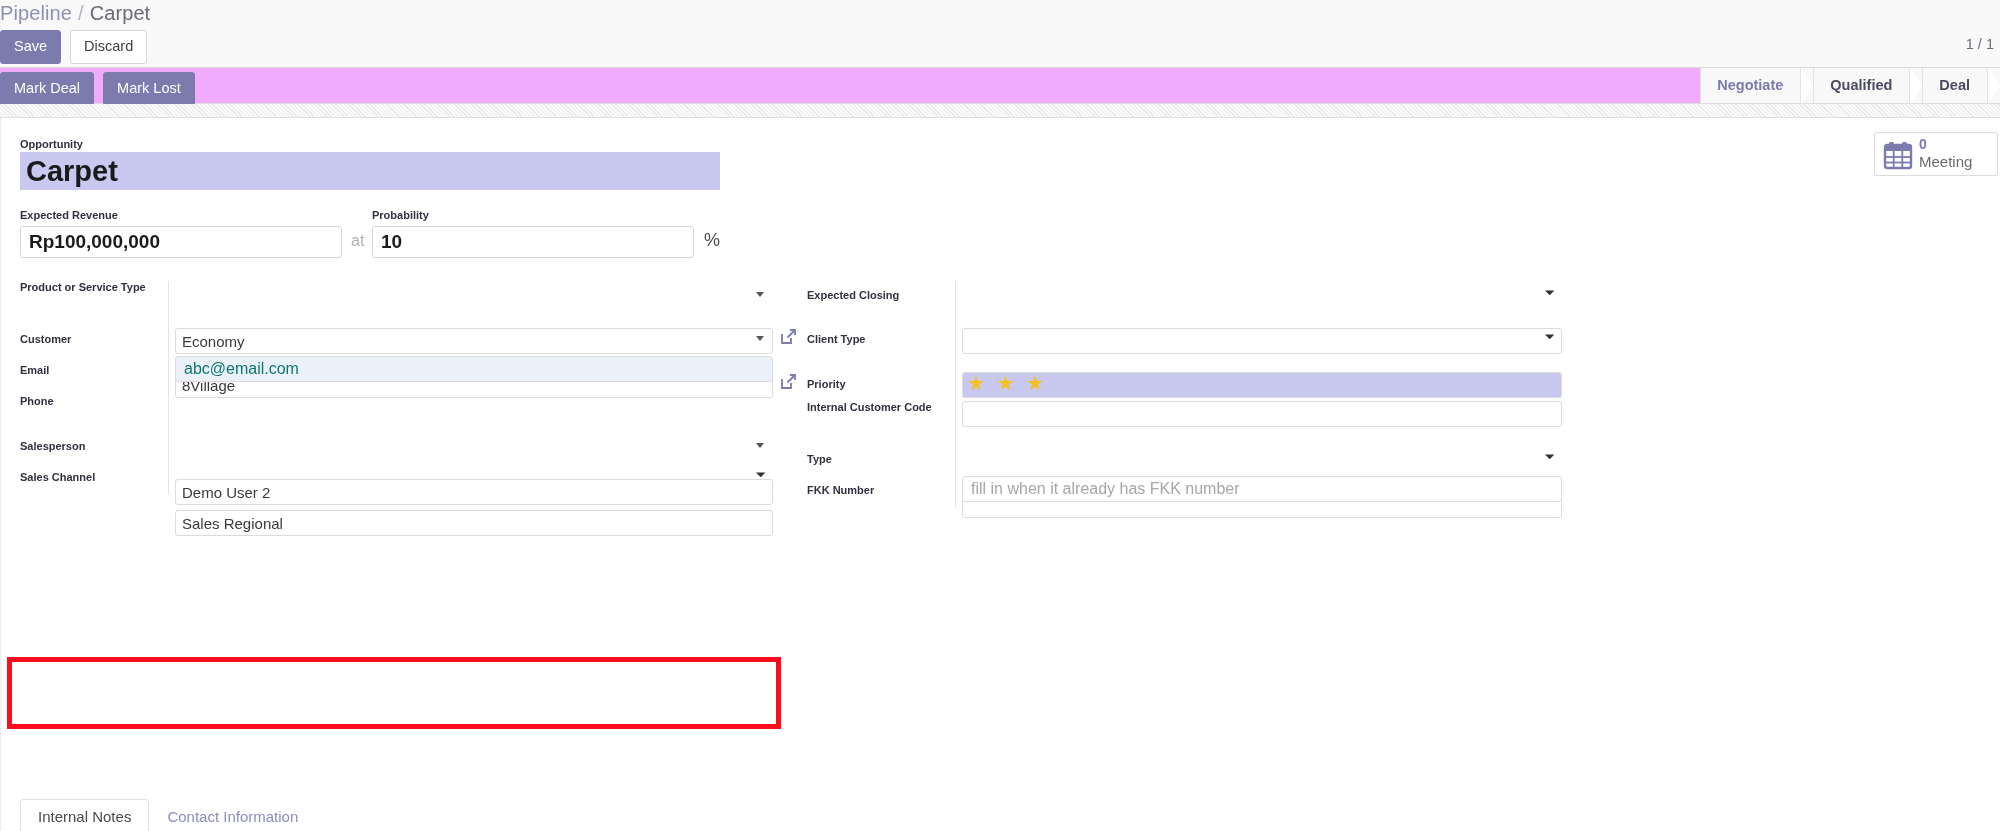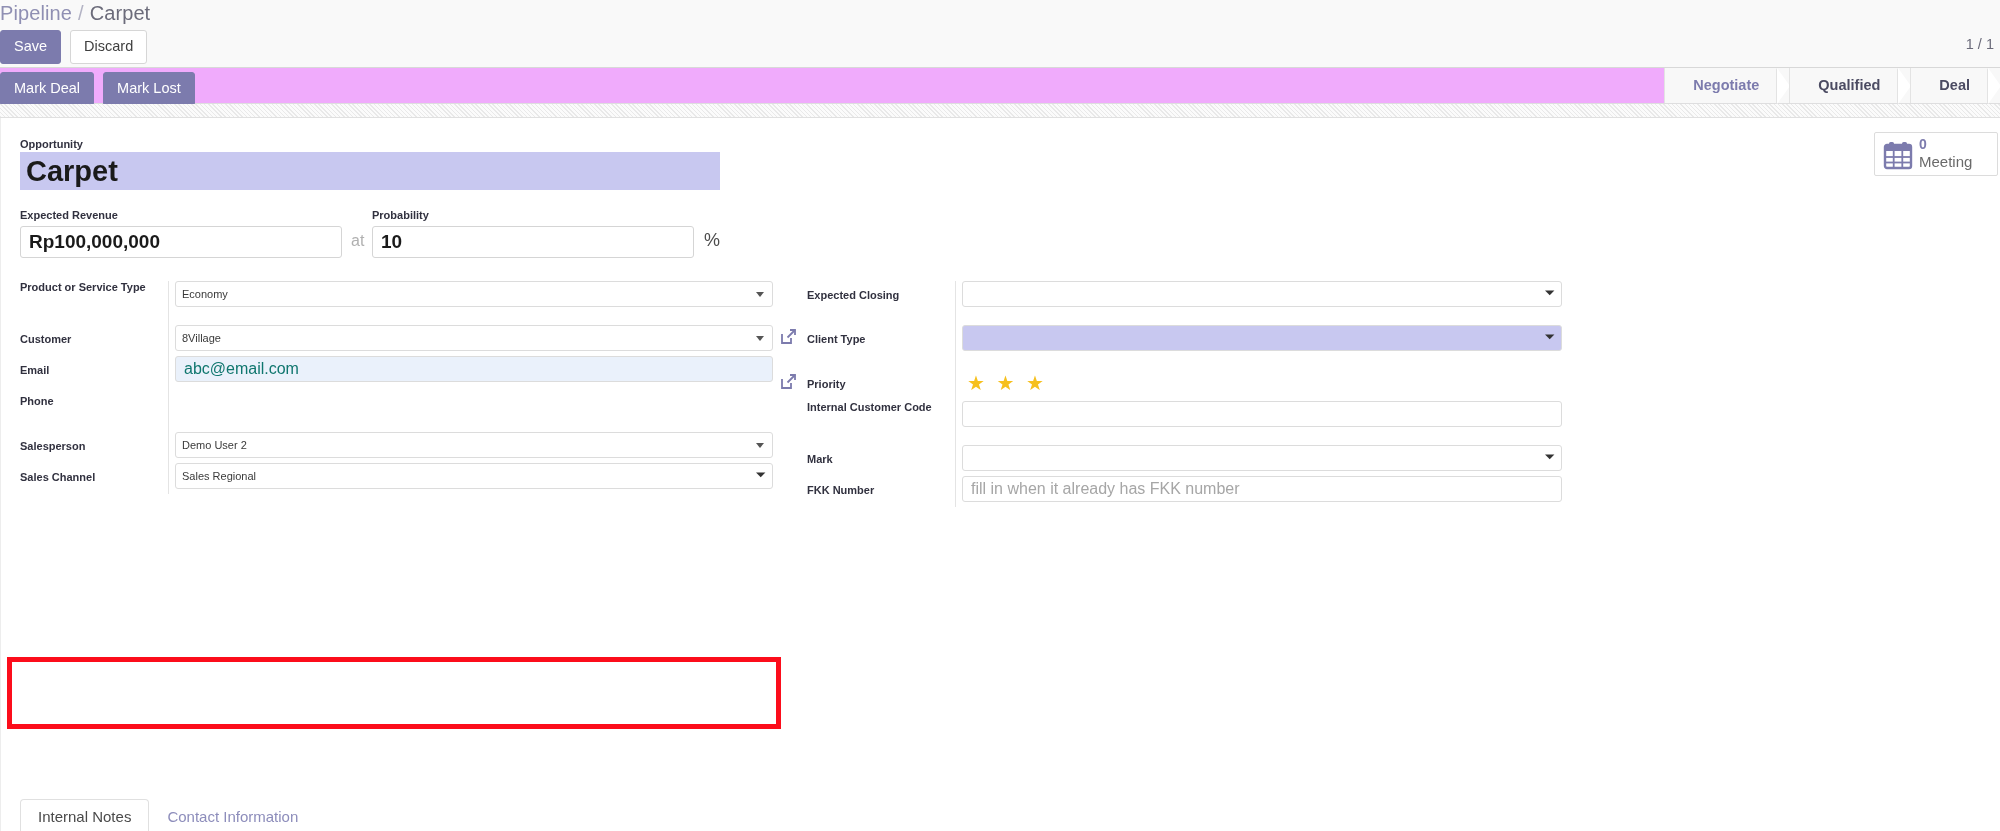--- a/index.html
+++ b/index.html
@@ -47,21 +47,21 @@
     position: absolute; left: 0; top: 68px; width: 2000px; height: 36px;
     background: #f0abfc; border-bottom: 1px solid #dededf;
   }
   .sb-buttons { position: absolute; left: 0; top: 4px; }
   .sb-buttons .btn { margin-right: 9px; }
 
   .statusbar { position: absolute; right: 0; top: 0; height: 35px; display: flex; }
   .sb-stage {
     position: relative;
     height: 35px; line-height: 35px;
-    padding: 0 30px 0 28px;
+    padding: 0 30px 0 16px;
     font-size: 14.5px; font-weight: bold;
     color: #7c7bad; background: #f8f8f8;
     border-left: 1px solid #e3e3e3;
   }
   .sb-stage::after {
     content: ""; position: absolute; right: -1px; top: 0;
     width: 0; height: 0;
     border-top: 18px solid transparent;
     border-bottom: 18px solid transparent;
     border-left: 13px solid #ffffff;
@@ -172,23 +172,23 @@
     border: 1px solid #dcdcdc; border-radius: 3px; background: #fff;
     font-family: "Liberation Sans", sans-serif; font-size: 16px;
     color: #0f766e; padding: 0 8px; outline: none;
   }
   .txtinp.hl-blue { background: #eaf1fb; }
   .txtinp::placeholder { color: #a6a6a6; }
 
   .selinp {
     width: 100%; height: 26px;
     border: 1px solid #dcdcdc; border-radius: 3px; background: #fff;
-    font-family: "Liberation Sans", sans-serif; font-size: 11px;
+    font-family: "Liberation Sans", sans-serif; font-size: 15px;
     color: #3a3a3a; padding: 0 6px; outline: none;
-    -webkit-appearance: none; appearance: none;
+    -webkit-appearance: none; appearance: none; margin-top: 47px;
   }
   .selwrap { position: relative; width: 100%; }
   .selwrap .caret {
     position: absolute; right: 9px; top: 11px; pointer-events: none;
     width: 0; height: 0;
     border-left: 4px solid transparent; border-right: 4px solid transparent;
     border-top: 5px solid #555;
   }
   .selwrap .chev {
     position: absolute; right: 7px; top: 4px; pointer-events: none;
@@ -384,21 +384,21 @@
     </div>
 
     <div class="frow" style="height:44px">
       <div class="lbl two-line">Internal Customer Code</div>
       <div class="fctl">
         <input class="txtinp" value="" style="">
       </div>
     </div>
 
     <div class="frow">
-      <div class="lbl">Mark</div>
+      <div class="lbl">Type</div>
       <div class="fctl">
         <div class="selwrap">
           <select class="selinp"><option></option></select>
           <span class="chev">⏷</span>
         </div>
       </div>
     </div>
 
     <div class="frow">
       <div class="lbl">FKK Number</div>

